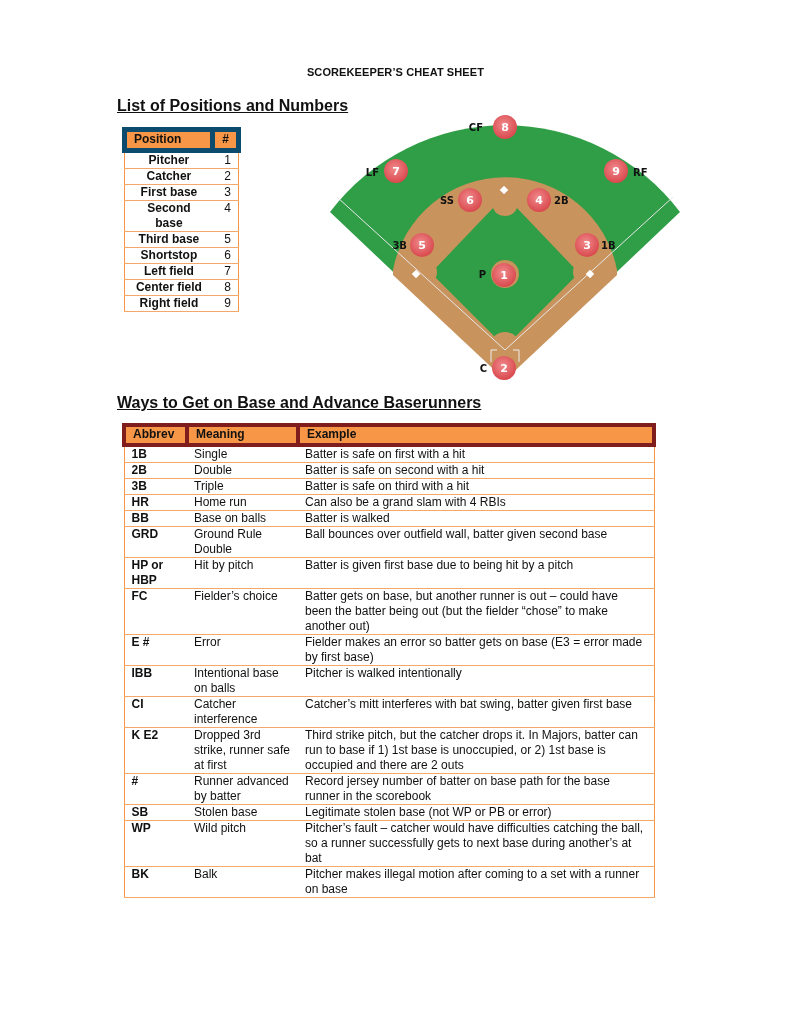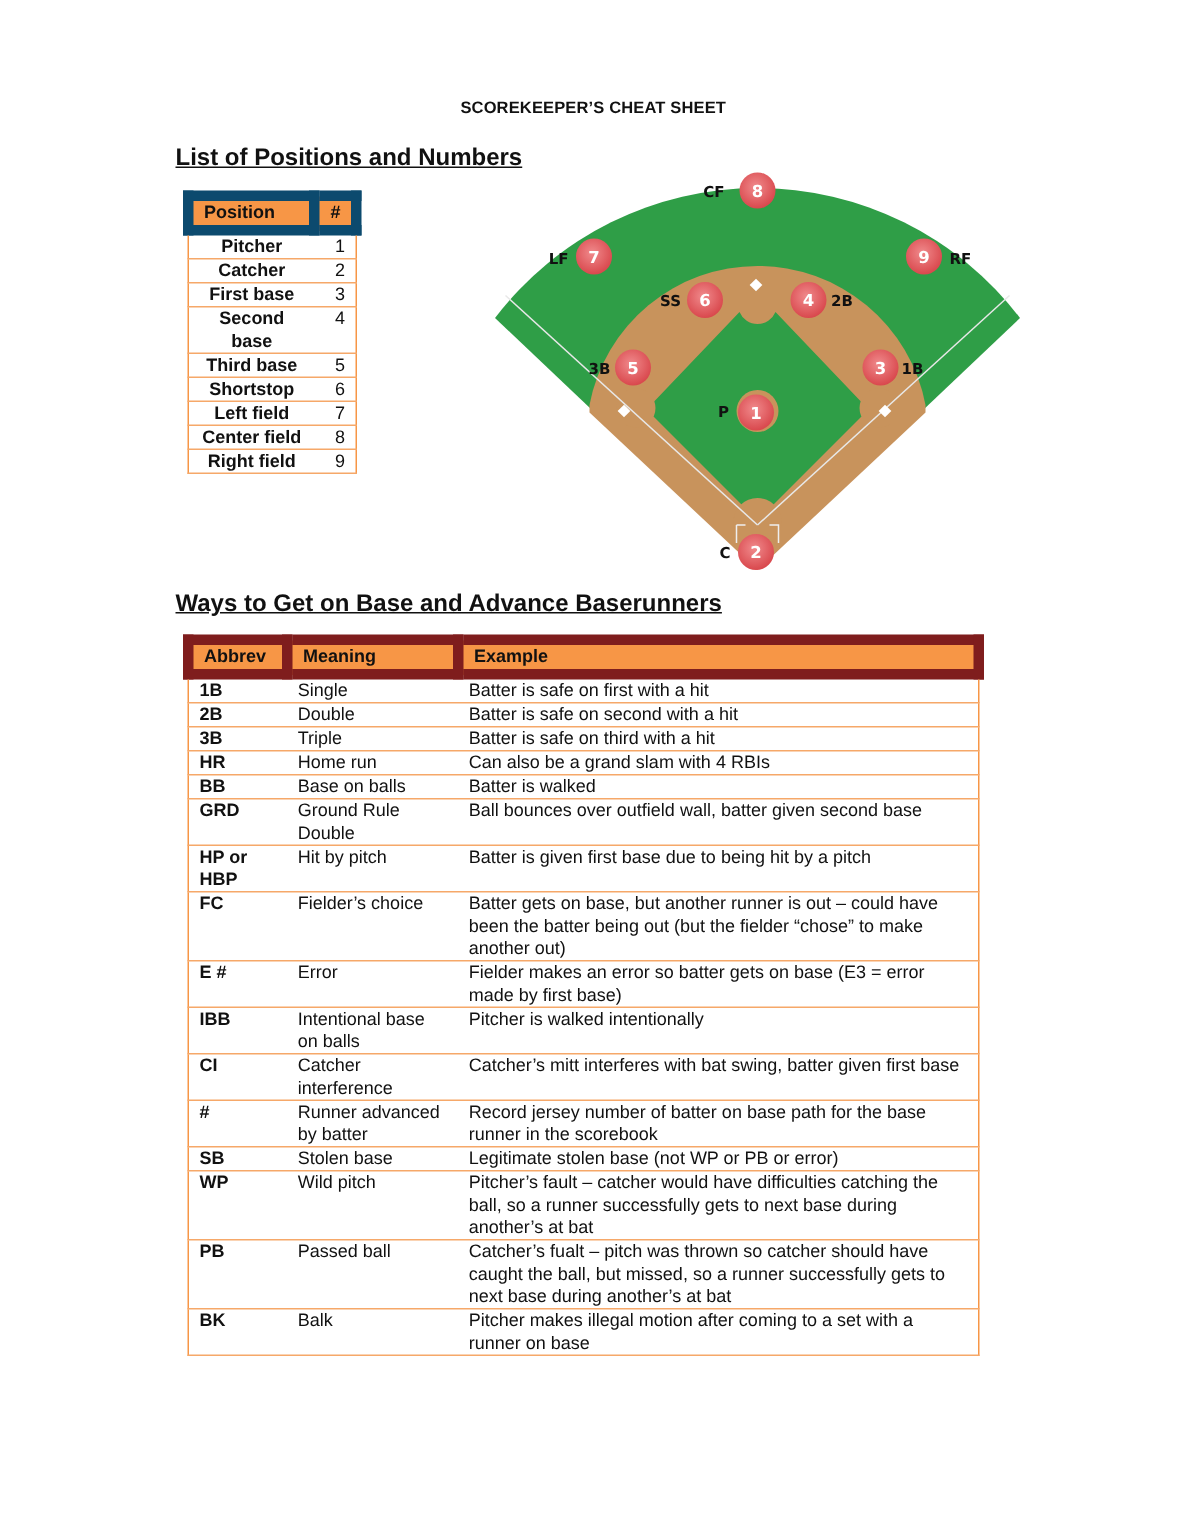--- a/index.html
+++ b/index.html
@@ -9,28 +9,28 @@
            font-weight: bold; font-size: 11px; letter-spacing: 0.1px; }
   .section-heading { position: absolute; left: 117px; font-weight: bold; font-size: 16px;
                      text-decoration: underline; }
   #h1 { top: 97px; }
   #h2 { top: 394px; }
 
   table { border-collapse: collapse; position: absolute; font-size: 12px; }
   td, th { padding: 0 7px; line-height: 15px; vertical-align: top; }
 
   #pos-table { left: 122px; top: 127px; width: 119px; }
-  #pos-table th { background: #f79646; text-align: left; font-weight: bold; height: 16px; border: 7px solid #0c4a6e; }
+  #pos-table th { background: #f79646; text-align: left; font-weight: bold; height: 16px; border: 5px solid #0c4a6e; }
   #pos-table th.num, #pos-table td.num { text-align: right; padding-right: 7px; }
   #pos-table td { border-bottom: 1px solid #f6a869; height: 15px; font-weight: normal; text-align: center; }
   #pos-table td.name { font-weight: bold; border-left: 1px solid #f79646; }
   #pos-table td.num { border-right: 1px solid #f79646; }
 
   #ways-table { left: 122px; top: 423px; width: 534px; }
-  #ways-table th { background: #f79646; text-align: left; font-weight: bold; height: 16px; border: 7px solid #7f1d1d; margin-left: 11px; }
+  #ways-table th { background: #f79646; text-align: left; font-weight: bold; height: 16px; border: 4px solid #7f1d1d; margin-left: 11px; }
   #ways-table td { border-bottom: 1.5px solid #f6a869; }
   #ways-table td.abbr { font-weight: bold; width: 45px; border-left: 1px solid #f79646; }
   #ways-table td.meaning { width: 93px; }
   #ways-table td.example { border-right: 1px solid #f79646; }
   #ways-table th.c1 { width: 45px; } #ways-table th.c2 { width: 93px; }
 
   .field { position: absolute; left: 325px; top: 100px; width: 360px; height: 290px; }
   .pos-label { font-family: "DejaVu Sans", sans-serif; font-weight: bold; font-size: 10px; fill: #111; }
   .pos-num { font-family: "DejaVu Sans", sans-serif; font-weight: bold; font-size: 11px; fill: #fff; }
 </style>
@@ -224,38 +224,38 @@
         <td class="abbr">IBB</td>
         <td class="meaning">Intentional base on balls</td>
         <td class="example">Pitcher is walked intentionally</td>
       </tr>
     <tr>
         <td class="abbr">CI</td>
         <td class="meaning">Catcher interference</td>
         <td class="example">Catcher’s mitt interferes with bat swing, batter given first base</td>
       </tr>
     <tr>
+        <td class="abbr">K E2</td>
+        <td class="meaning">Dropped 3rd strike, runner safe at first</td>
+        <td class="example">Third strike pitch, but the catcher drops it.  In Majors, batter can run to base if 1) 1st base is unoccupied, or 2) 1st base is occupied and there are 2 outs</td>
+      </tr>
+    <tr>
         <td class="abbr">#</td>
         <td class="meaning">Runner advanced by batter</td>
         <td class="example">Record jersey number of batter on base path for the base runner in the scorebook</td>
       </tr>
     <tr>
         <td class="abbr">SB</td>
         <td class="meaning">Stolen base</td>
         <td class="example">Legitimate stolen base (not WP or PB or error)</td>
       </tr>
     <tr>
         <td class="abbr">WP</td>
         <td class="meaning">Wild pitch</td>
         <td class="example">Pitcher’s fault – catcher would have difficulties catching the ball, so a runner successfully gets to next base during another’s at bat</td>
       </tr>
     <tr>
-        <td class="abbr">PB</td>
-        <td class="meaning">Passed ball</td>
-        <td class="example">Catcher’s fualt – pitch was thrown so catcher should have caught the ball, but missed, so a runner successfully gets to next base during another’s at bat</td>
-      </tr>
-    <tr>
         <td class="abbr">BK</td>
         <td class="meaning">Balk</td>
         <td class="example">Pitcher makes illegal motion after coming to a set with a runner on base</td>
       </tr>
   </tbody>
 </table>
 
 </body></html>

